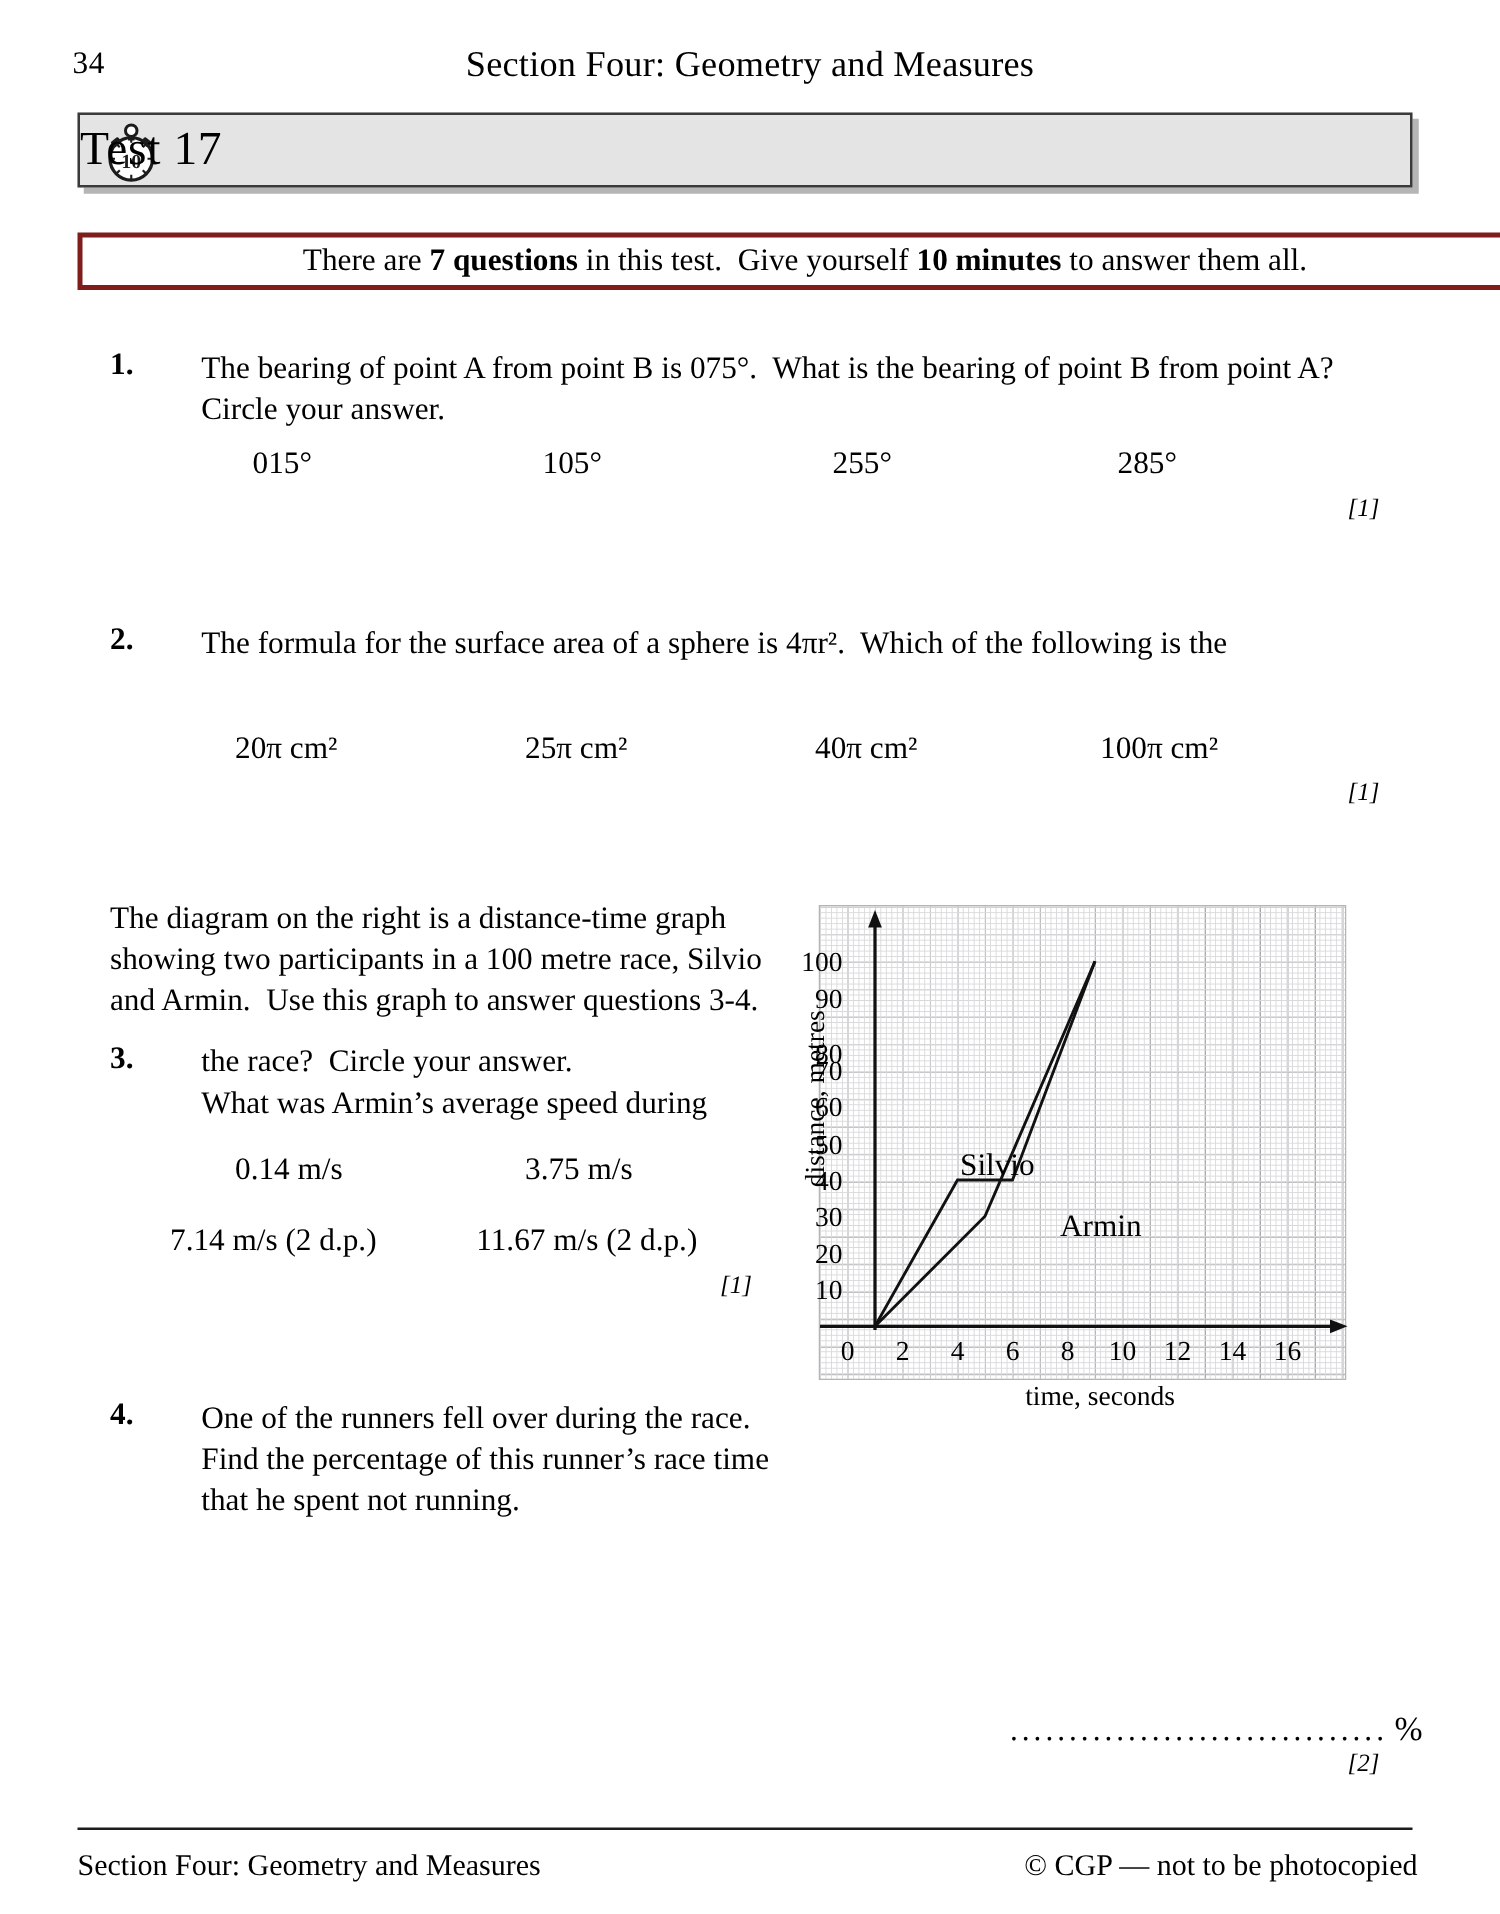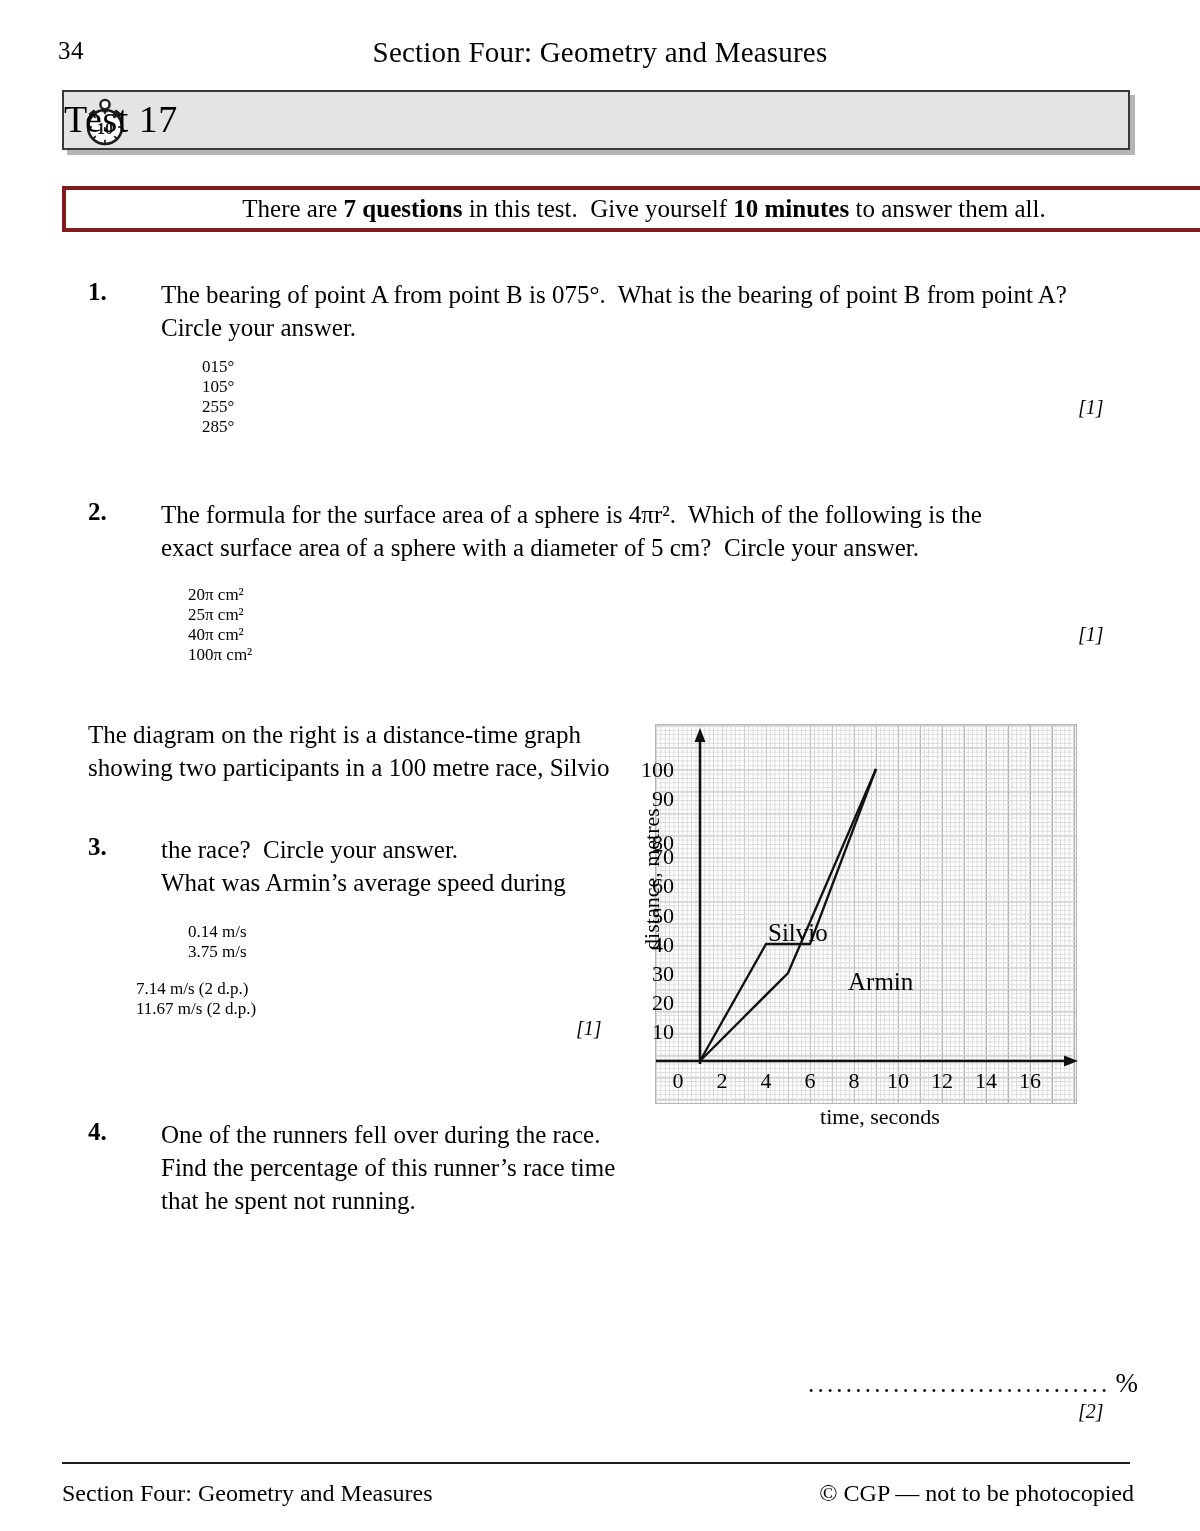--- a/index.html
+++ b/index.html
@@ -98,22 +98,21 @@
     left: 46px;
     top: 0;
     font-size: 25px;
     line-height: 33px;
   }
   .q-body .line { white-space: pre; margin-left: 27px; }
 
   .options-row {
     position: absolute;
     display: flex;
-    font-size: 17px;
-    flex-direction: column;
+    font-size: 25px;
   }
   .option { white-space: pre; }
 
   .marks {
     position: absolute;
     font-size: 20px;
     font-style: italic;
   }
 
   
@@ -286,34 +285,34 @@
   <div class="option" style="width:232px;">105°</div>
   <div class="option" style="width:228px;">255°</div>
   <div class="option">285°</div>
 </div>
 <div class="marks" style="left:1078px; top:396px;">[1]</div>
 
 <div class="question" style="left:88px; top:498px; width:1040px;">
   <div class="q-number">2.</div>
   <div class="q-body">
     <div class="line">The formula for the surface area of a sphere is 4πr².  Which of the following is the</div>
-    <div class="line">exact surface area of a sphere with a diameter of 5 cm?  Circle your answer.</div>
   </div>
 </div>
 <div class="options-row" style="left:188px; top:585px; width:840px;">
   <div class="option" style="width:232px;">20π cm²</div>
   <div class="option" style="width:232px;">25π cm²</div>
   <div class="option" style="width:228px;">40π cm²</div>
   <div class="option">100π cm²</div>
 </div>
 <div class="marks" style="left:1078px; top:623px;">[1]</div>
 
 <div class="intro-para">
   <div class="line">The diagram on the right is a distance-time graph</div>
   <div class="line">showing two participants in a 100 metre race, Silvio</div>
+  <div class="line">and Armin.  Use this graph to answer questions 3-4.</div>
 </div>
 
 <div class="question" style="left:88px; top:833px; width:520px;">
   <div class="q-number">3.</div>
   <div class="q-body">
     <div class="line">the race?  Circle your answer.</div>
     <div class="line">What was Armin’s average speed during</div>
   </div>
 </div>
 <div class="options-row" style="left:188px; top:922px; width:400px;">

